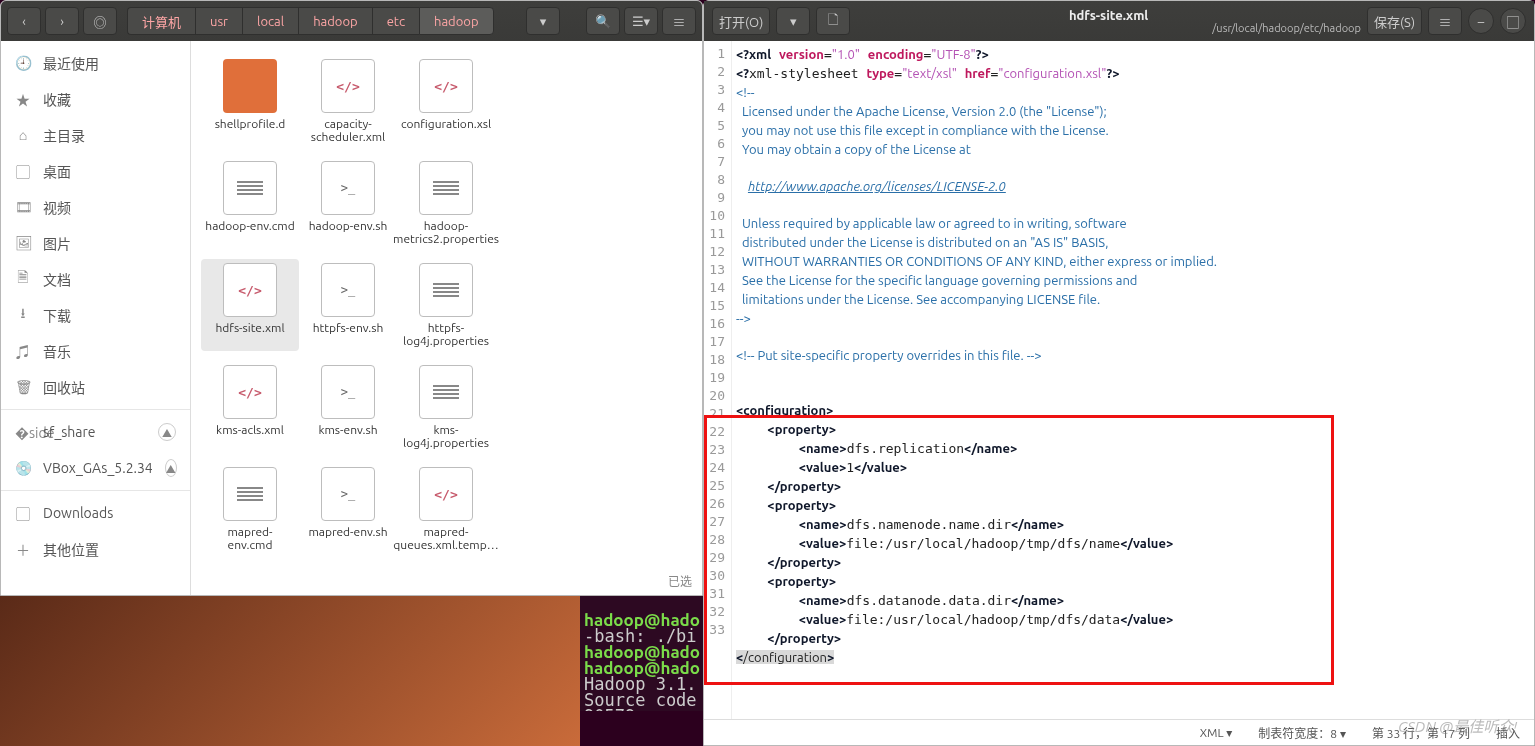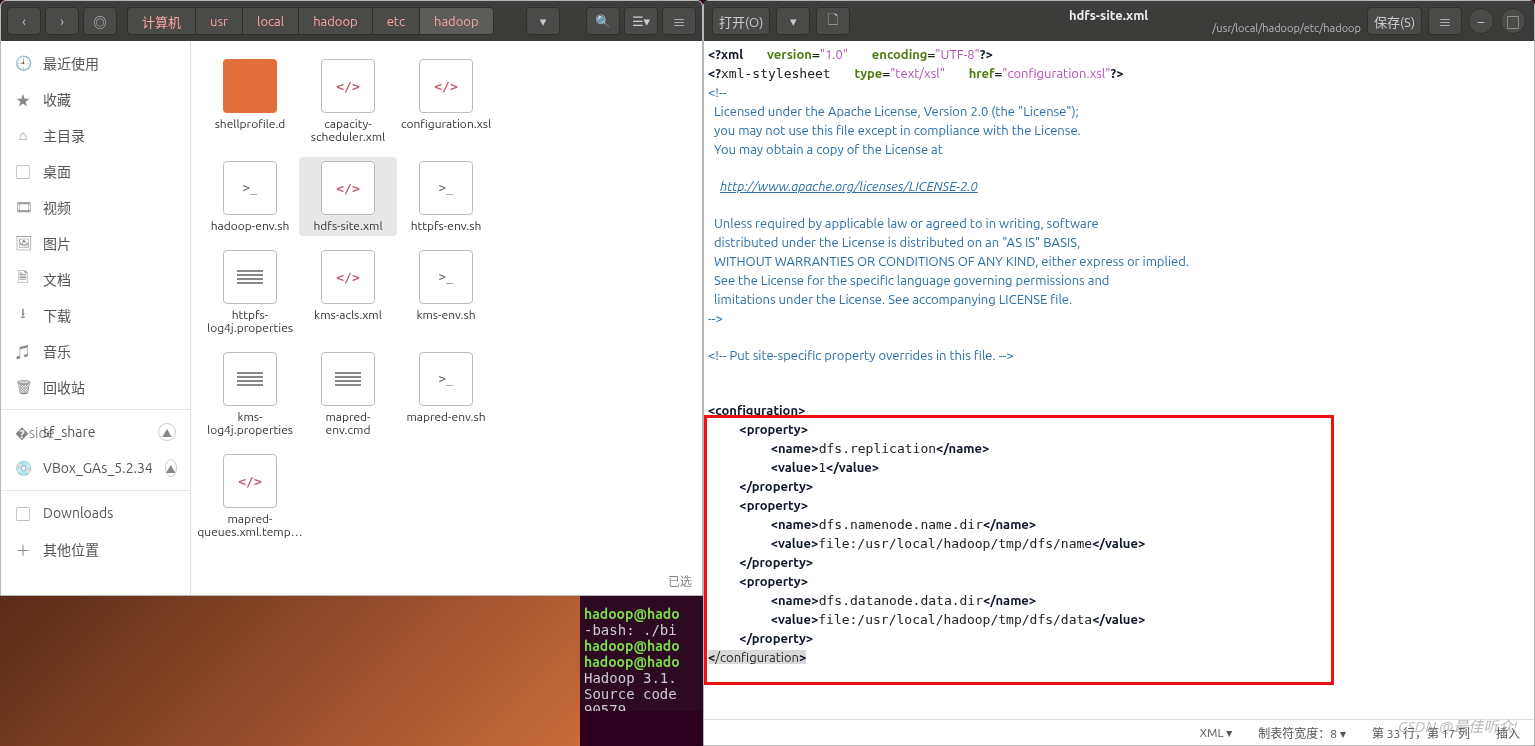--- a/index.html
+++ b/index.html
@@ -33,30 +33,30 @@
 
 .ge { position:absolute; left:703px; top:0; right:0; height:746px; background:#fff; border:1px solid #b8b8b8; border-radius:6px 6px 0 0; display:flex; flex-direction:column;}
 .ge-head{height:40px;background:linear-gradient(#3e3e3c,#3a3a38);display:flex;align-items:center;padding:0 8px;color:#ddd;gap:6px;}
 .ge-head .title{flex:1;text-align:center;line-height:1.1;}
 .ge-head .title b{color:#eee;font-weight:600;font-size:13px;}
 .ge-head .title div{font-size:11px;color:#bbb;text-align:right;}
 .ge-head .wbtn{width:26px;height:26px;border-radius:50%;background:#4a4a48;border:1px solid #2f2f2e;display:flex;align-items:center;justify-content:center;color:#ccc;cursor:pointer;font-size:13px;}
 .ge-body{flex:1;display:flex;overflow:hidden;position:relative;}
 .gut{width:28px;background:#fff;border-right:1px solid #eee;text-align:right;padding:4px 6px 0 0;font-family:"DejaVu Sans Mono",monospace;font-size:13px;color:#999;line-height:18px;}
 .code{flex:1;padding:4px 4px 0 4px;font-family:"DejaVu Sans Mono",monospace;font-size:13px;line-height:18px;white-space:pre;color:#222;overflow:auto;}
-.c-kw{color:#4d7c0f;font-weight:bold;margin-left:16px;}
+.c-kw{color:#be185d;font-weight:bold;}
 .c-str{color:#b452b4;}
 .c-tag{color:#0f172a;font-weight:bold;}
 .c-cmt{color:#2a6fa8;}
 .c-url{color:#2a6fa8;text-decoration:underline;font-style:italic;}
 .c-cur{background:#d9d9d9;}
 .redbox{position:absolute;left:0px;top:374px;width:630px;height:270px;border:3px solid #e11;}
 .ge-status{height:26px;border-top:1px solid #ddd;display:flex;align-items:center;justify-content:flex-end;gap:26px;padding:0 14px;font-size:12px;color:#555;}
 
-.term{position:absolute;left:580px;top:596px;width:124px;height:115px;background:#2d0922;color:#ccc;font-family:monospace;font-size:14px;line-height:16px;padding:10px 4px;overflow:hidden;}
+.term{position:absolute;left:580px;top:596px;width:124px;height:115px;background:#2d0922;color:#ccc;font-family:monospace;font-size:17px;line-height:16px;padding:16px 4px;overflow:hidden;}
 .term .g{color:#7bdc4a;font-weight:bold;}
 
 .wm{position:absolute;right:18px;bottom:10px;color:rgba(120,120,120,.5);font-size:15px;font-style:italic;}
 
 .desk{position:absolute;left:0;top:596px;width:580px;height:150px;background:linear-gradient(135deg,#5a2a18,#c96b3a);}
 </style>
 </head>
 <body>
 
 <div class="desk"></div>
@@ -155,23 +155,45 @@
           <span>capacity-scheduler.xml</span>
         </div>
         <div class="file">
           <div class="ficon">
             <span class="tag">&lt;/&gt;</span>
           </div>
           <span>configuration.xsl</span>
         </div>
         <div class="file">
           <div class="ficon">
+            <span class="txt">
+              <i></i>
+              <i></i>
+              <i></i>
+              <i></i>
+            </span>
+          </div>
+          <span>hadoop-env.cmd</span>
+        </div>
+        <div class="file">
+          <div class="ficon">
             <span class="sh">&gt;_</span>
           </div>
           <span>hadoop-env.sh</span>
+        </div>
+        <div class="file">
+          <div class="ficon">
+            <span class="txt">
+              <i></i>
+              <i></i>
+              <i></i>
+              <i></i>
+            </span>
+          </div>
+          <span>hadoop-metrics2.properties</span>
         </div>
         <div class="file sel">
           <div class="ficon">
             <span class="tag">&lt;/&gt;</span>
           </div>
           <span>hdfs-site.xml</span>
         </div>
         <div class="file">
           <div class="ficon">
             <span class="sh">&gt;_</span>
@@ -250,20 +272,54 @@
     <div class="title">
       <b>hdfs-site.xml</b>
       <div>/usr/local/hadoop/etc/hadoop</div>
     </div>
     <div class="hbtn wide">保存(S)</div>
     <div class="hbtn">≡</div>
     <div class="wbtn">–</div>
     <div class="wbtn">▢</div>
   </div>
   <div class="ge-body">
+    <div class="gut" id="gut">1
+2
+3
+4
+5
+6
+7
+8
+9
+10
+11
+12
+13
+14
+15
+16
+17
+18
+19
+20
+21
+22
+23
+24
+25
+26
+27
+28
+29
+30
+31
+32
+33
+</div>
     <div class="code" id="code"><span class="c-tag">&lt;?xml</span> <span class="c-kw">version</span>=<span class="c-str">"1.0"</span> <span class="c-kw">encoding</span>=<span class="c-str">"UTF-8"</span><span class="c-tag">?&gt;</span>
 <span class="c-tag">&lt;?</span>xml-stylesheet <span class="c-kw">type</span>=<span class="c-str">"text/xsl"</span> <span class="c-kw">href</span>=<span class="c-str">"configuration.xsl"</span><span class="c-tag">?&gt;</span>
 <span class="c-cmt">&lt;!--</span>
 <span class="c-cmt">  Licensed under the Apache License, Version 2.0 (the "License");</span>
 <span class="c-cmt">  you may not use this file except in compliance with the License.</span>
 <span class="c-cmt">  You may obtain a copy of the License at</span>
 
 <span class="c-cmt">    </span><span class="c-url">http://www.apache.org/licenses/LICENSE-2.0</span>
 
 <span class="c-cmt">  Unless required by applicable law or agreed to in writing, software</span>

